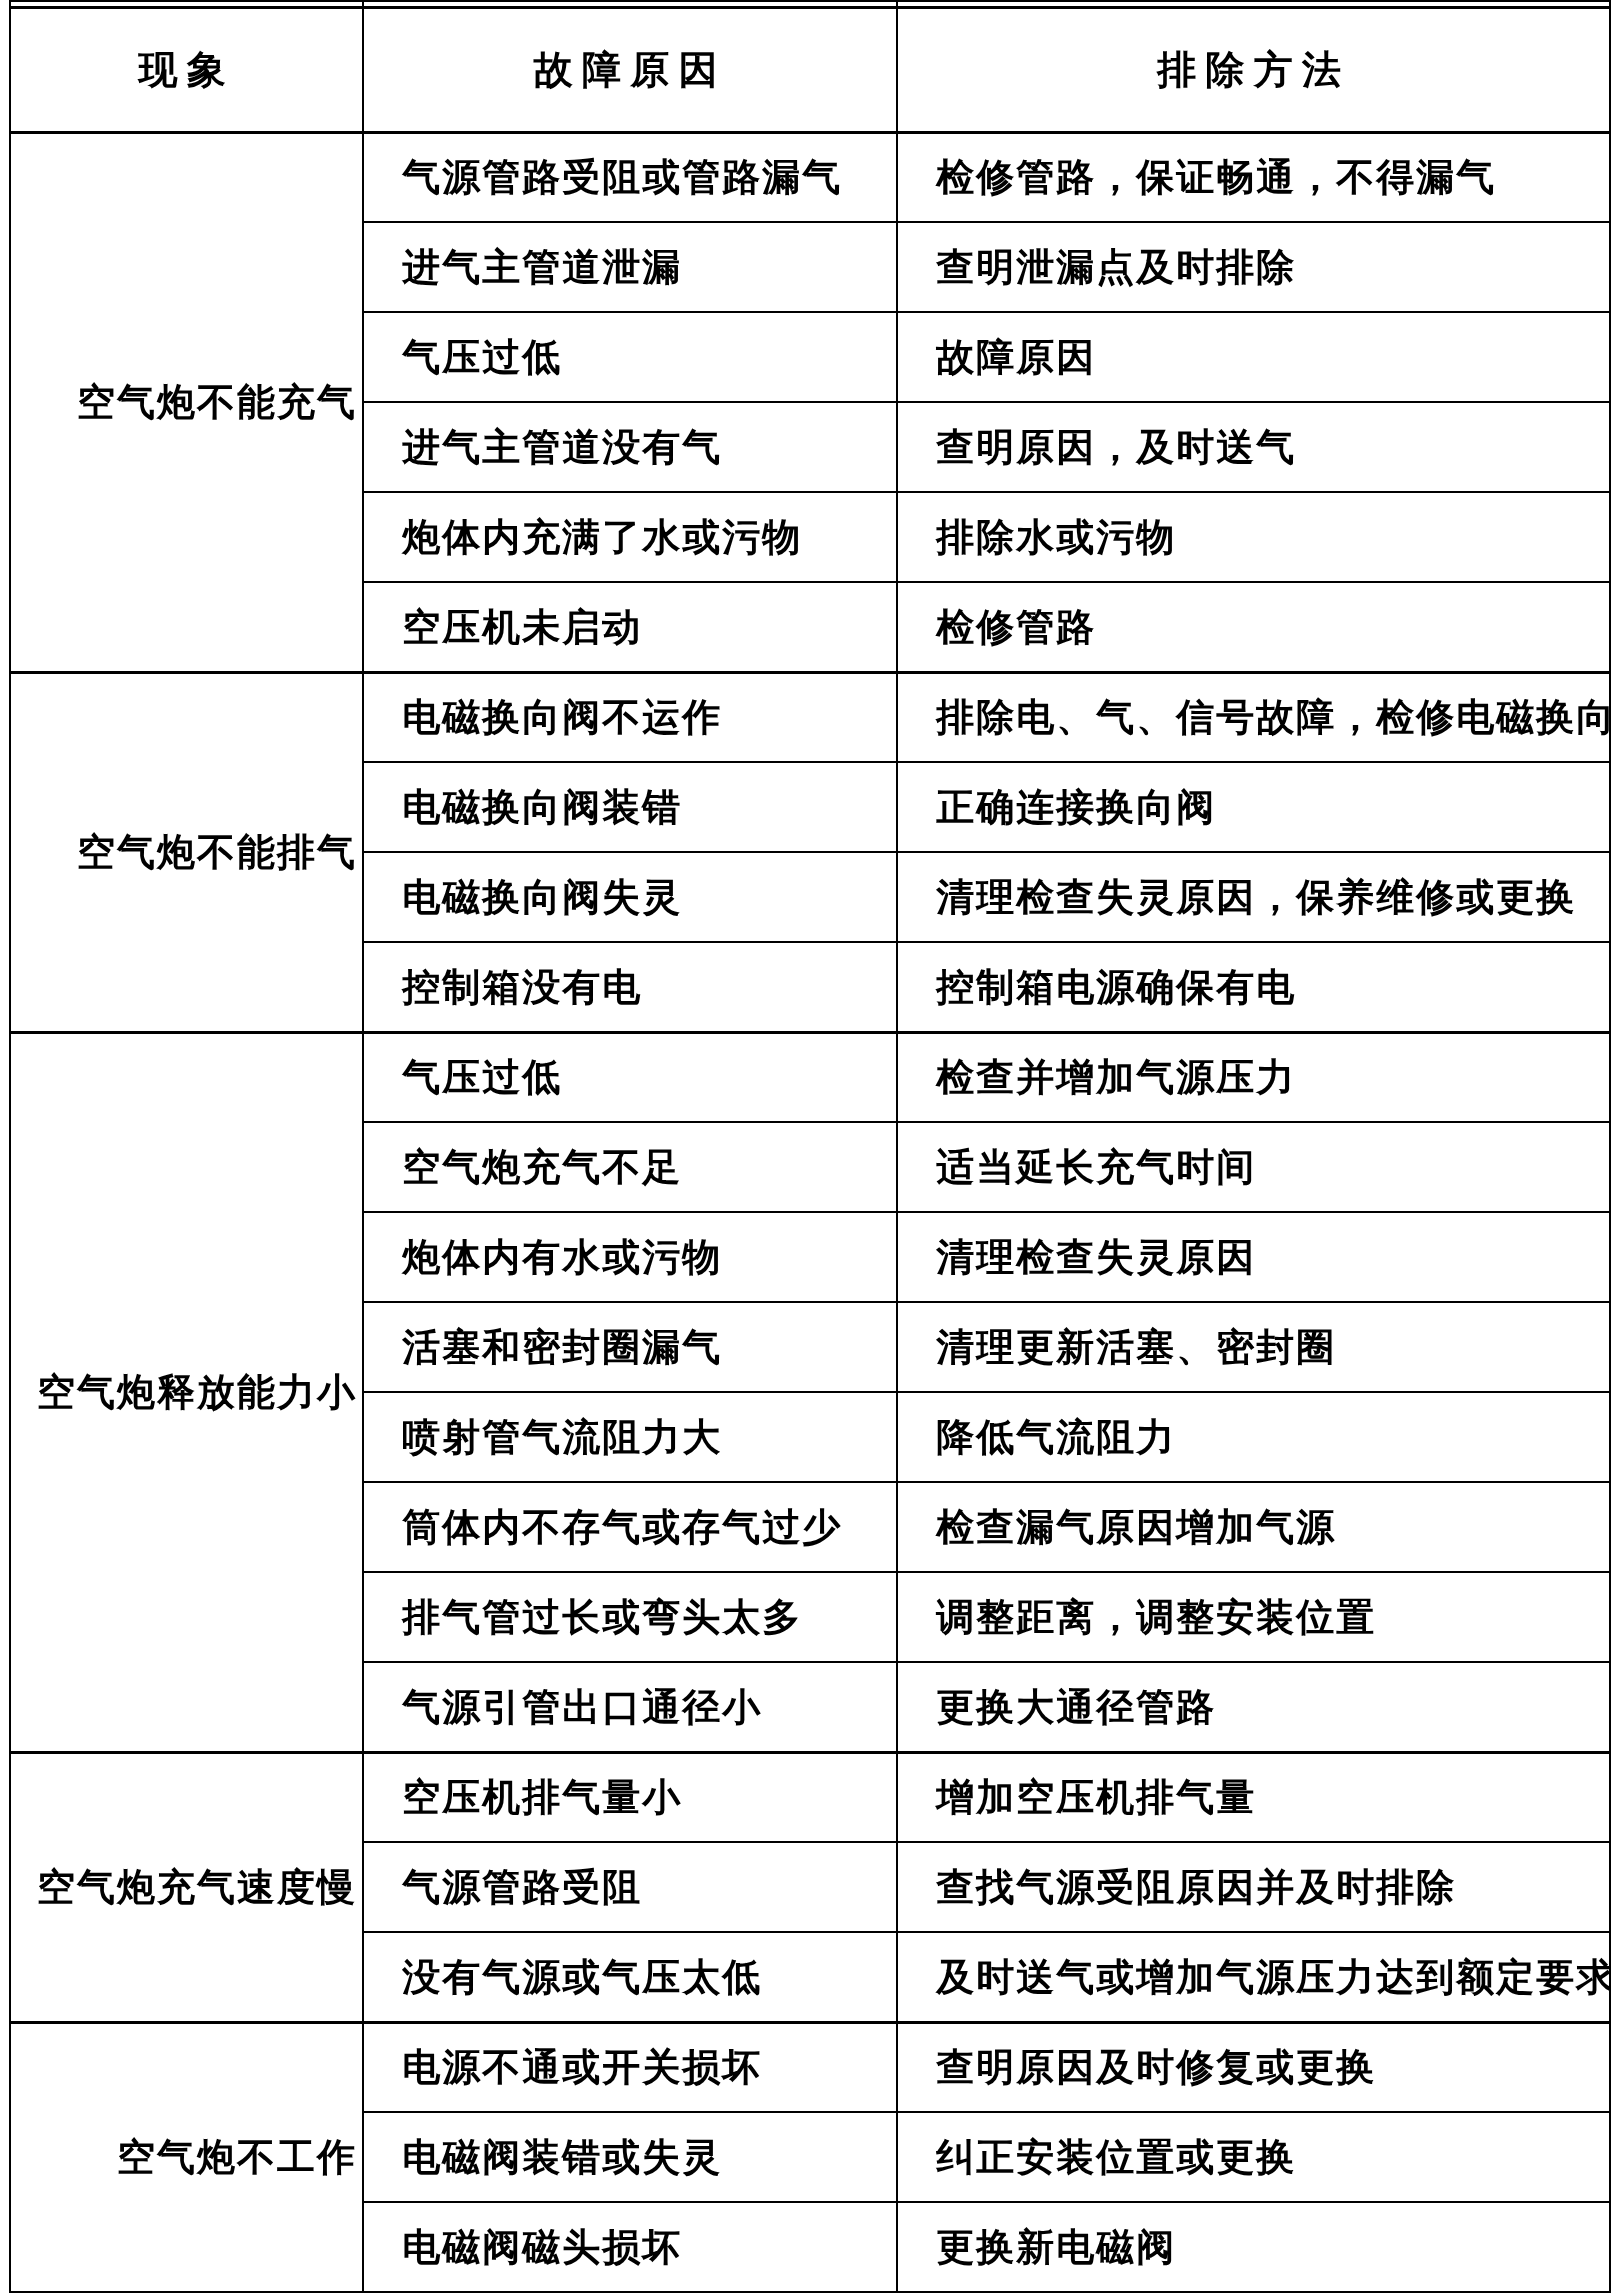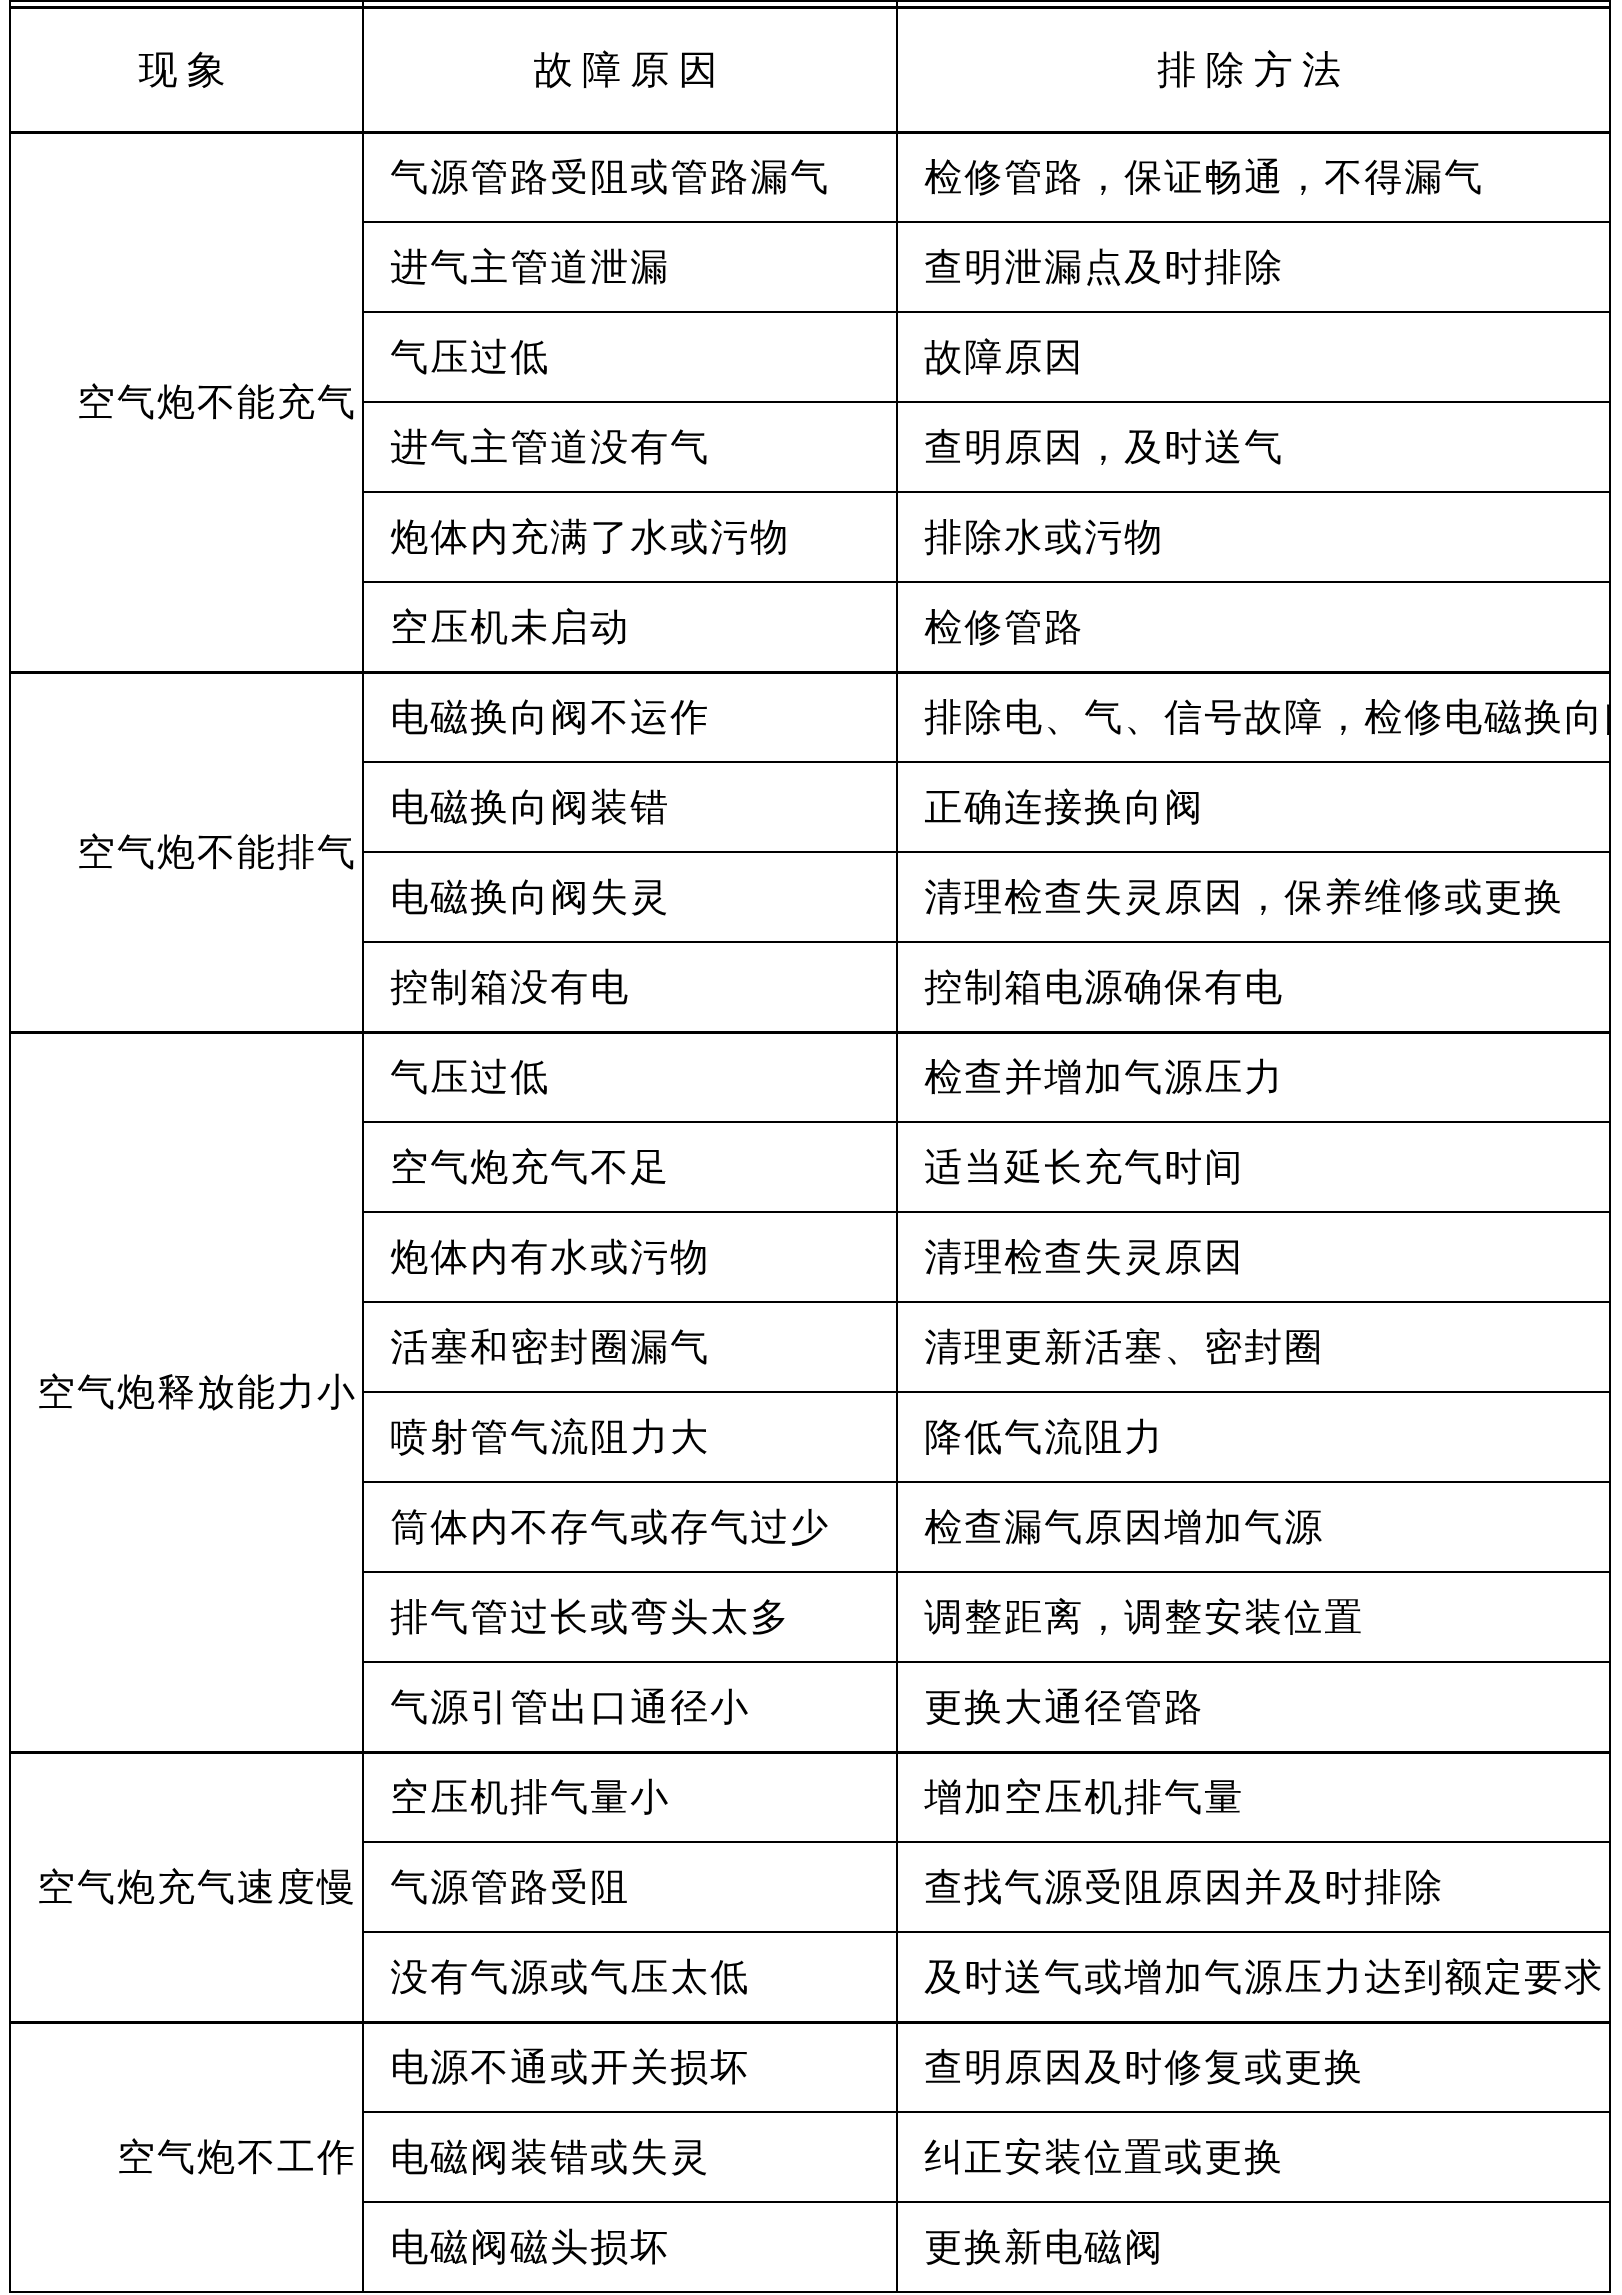--- a/index.html
+++ b/index.html
@@ -20,21 +20,21 @@
     table-layout: fixed;
     border: 2.6px solid #000;
     border-top-width: 2px;
   }
   col.c1 { width: 353px; }
   col.c2 { width: 534px; }
   col.c3 { width: 713px; }
   td, th {
     border: 2px solid #000;
     vertical-align: middle;
-    font-weight: normal;
+    font-weight: bold;
     white-space: nowrap;
     overflow: hidden;
     background: #ffffff;
   }
   tr.stub-row td {
     height: 3.9px;
     padding: 0;
     border-bottom: 3.3px solid #000;
   }
   tr.header-row th {
@@ -46,21 +46,21 @@
   }
   tr.data-row { height: 90px; }
   tr.data-row td { font-size: 38px; letter-spacing: 2px; }
   td.phenomenon {
     text-align: right;
     letter-spacing: 2.6px;
     padding: 0 5.2px;
   }
   td.cause, td.solution {
     text-align: left;
-    padding-left: 26px;
+    padding-left: 38px;
     padding-right: 5.2px;
   }
   tr.section-first td { border-top: 3.3px solid #000; }
 </style>
 </head>
 <body>
 
 <div class="page">
   <table class="fault-table">
     <colgroup>

